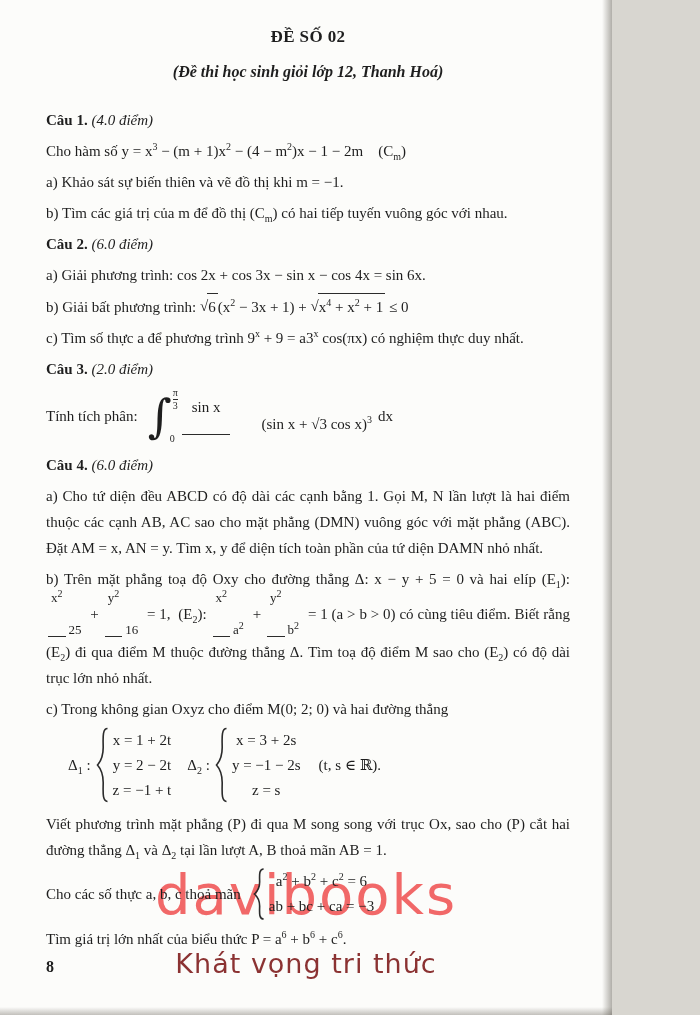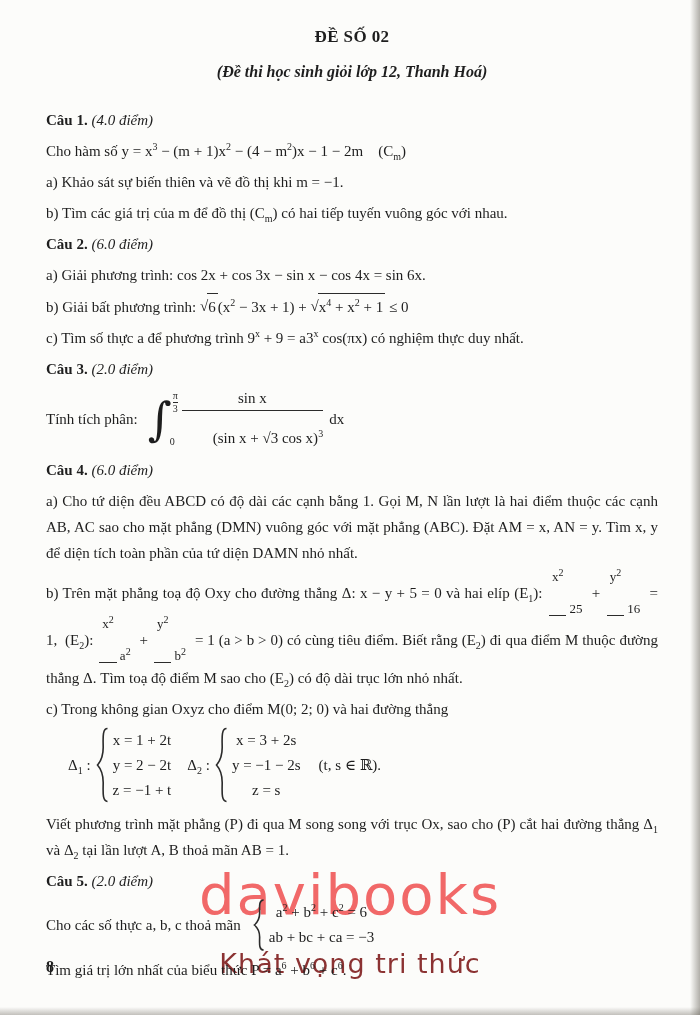--- a/index.html
+++ b/index.html
@@ -1,18 +1,18 @@
 <!DOCTYPE html>
 <html><head>
 <meta charset="utf-8">
 <style>
   * { margin:0; padding:0; box-sizing:border-box; }
   html,body { width:700px; height:1015px; }
   body { background:#d8d6d0; font-family:"Liberation Serif","DejaVu Serif",serif; }
-  .page { position:relative; width:700px; height:1015px; background:#fcfcfa; color:#1e1e1e; overflow:hidden; }
+  .page { position:relative; width:612px; height:1015px; background:#fcfcfa; color:#1e1e1e; overflow:hidden; }
   .content { position:relative; z-index:2; padding:24px 42px 0 46px; font-size:15px; line-height:26px; }
   .title { text-align:center; font-size:17px; font-weight:bold; letter-spacing:.4px; }
   .subtitle { text-align:center; font-size:16px; font-weight:bold; font-style:italic; margin:9px 0 22px; }
   p.line { margin:0 0 5px; text-align:justify; }
   .qhead { margin:2px 0 5px; }
   .qnum { font-weight:bold; }
   .qpts { font-style:italic;margin-top:28px; }
   sup { font-size:10px; line-height:0; }
   sub { font-size:10px; line-height:0; }
   .sqrt { white-space:nowrap; }
@@ -22,21 +22,21 @@
   .ifrac .fn { border-bottom:1px solid #2b2b2b; padding:0 3px 1px; }
   .ifrac .fd { padding:1px 3px 0;margin-top:31px; }
   .mathrow { display:flex; align-items:center; margin:6px 0 8px; }
   .int-wrap { display:inline-flex; align-items:center; margin:0 4px 0 10px; }
   .int-sign { font-size:46px; line-height:42px; font-family:"DejaVu Serif",serif; }
   .int-limits { display:inline-flex; flex-direction:column; justify-content:space-between; height:56px; font-size:10px; line-height:10px; margin-left:1px; }
   .tfrac { display:inline-flex; flex-direction:column; text-align:center; }
   .tfrac .tn { border-bottom:1px solid #2b2b2b; padding-bottom:1px; }
   .tfrac .td { padding-top:1px; }
   .lolim { margin-left:-3px; }
-  .bigfrac { display:inline-flex; flex-direction:column; text-align:center; line-height:21px; }
+  .bigfrac { display:inline-flex; flex-direction:row; text-align:center; line-height:21px; }
   .bigfrac .bn { border-bottom:1.2px solid #2b2b2b; padding:0 10px 1px; }
   .bigfrac .bd { padding-top:17px;margin-left:31px; }
   .dx { margin-left:6px; }
   .sysrow { margin:4px 0 8px; padding-left:22px; }
   .system { display:inline-flex; align-items:center; margin-right:16px; }
   .syslabel { margin-right:5px; }
   .syslines { display:inline-flex; flex-direction:column; line-height:25px;text-align:center; }
   .brace-svg { margin-right:4px; }
   .domain { margin-left:2px; }
   .c5row { display:flex; align-items:center; margin:4px 0 6px; }
@@ -125,21 +125,20 @@
           <span>x = 3 + 2s</span>
           <span>y = −1 − 2s</span>
           <span>z = s</span>
         </span>
       </span>
       <span class="domain">(t, s ∈ ℝ).</span>
     </div>
 
     <p class="line">Viết phương trình mặt phẳng (P) đi qua M song song với trục Ox, sao cho (P) cắt hai đường thẳng Δ<sub>1</sub> và Δ<sub>2</sub> tại lần lượt A, B thoả mãn AB = 1.</p>
 
-    <p class="qhead"><span class="qnum">Câu 5.</span> <span class="qpts">(2.0 điểm)</span></p>
     <div class="c5row">
       <span class="lead">Cho các số thực a, b, c thoả mãn</span>
       <span class="system">
         <svg class="brace-svg" width="12" height="52" viewBox="0 0 13 100" preserveAspectRatio="none" aria-hidden="true">
             <path d="M11.5 2 C6 2 7.2 16 7.2 27 C7.2 41 3.5 47 1.5 50 C3.5 53 7.2 59 7.2 73 C7.2 84 6 98 11.5 98" fill="none" stroke="#2b2b2b" stroke-width="1.6" vector-effect="non-scaling-stroke"></path>
           </svg>
         <span class="syslines">
           <span>a<sup>2</sup> + b<sup>2</sup> + c<sup>2</sup> = 6</span>
           <span>ab + bc + ca = −3</span>
         </span>

